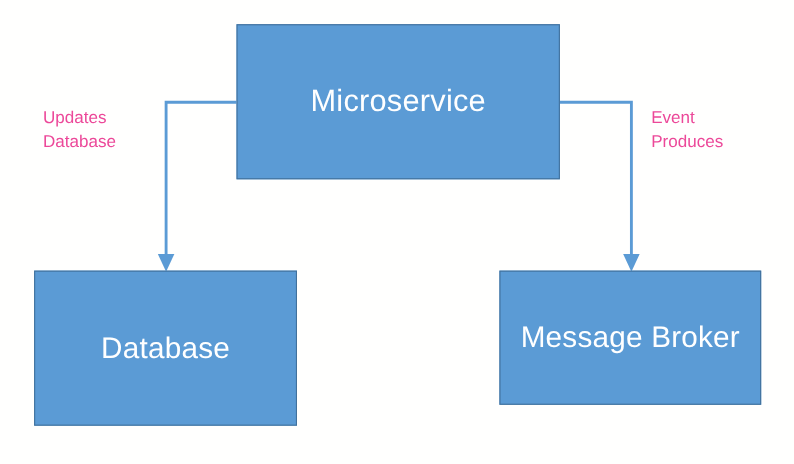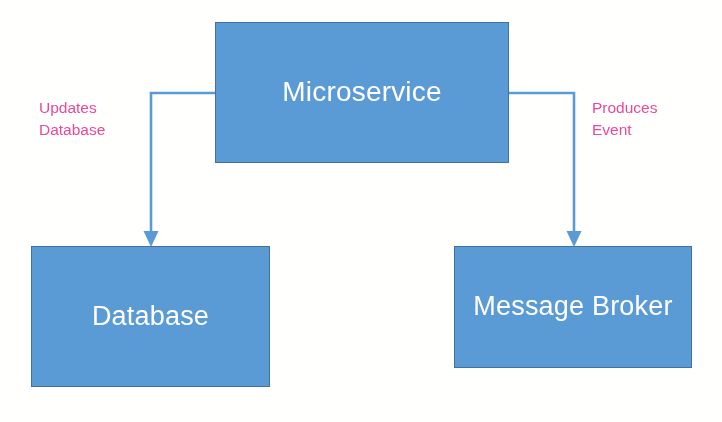--- a/index.html
+++ b/index.html
@@ -127,17 +127,17 @@
   <div class="node-box" id="node-message-broker">
     <span class="node-label">Message Broker</span>
   </div>
 
   <div class="edge-label" id="edge-label-updates-database">
     <span class="edge-label-line">Updates</span>
     <span class="edge-label-line">Database</span>
   </div>
 
   <div class="edge-label" id="edge-label-produces-event">
+    <span class="edge-label-line">Event</span>
     <span class="edge-label-line">Produces</span>
-    <span class="edge-label-line">Event</span>
   </div>
 
 </div>
 
 </body></html>

